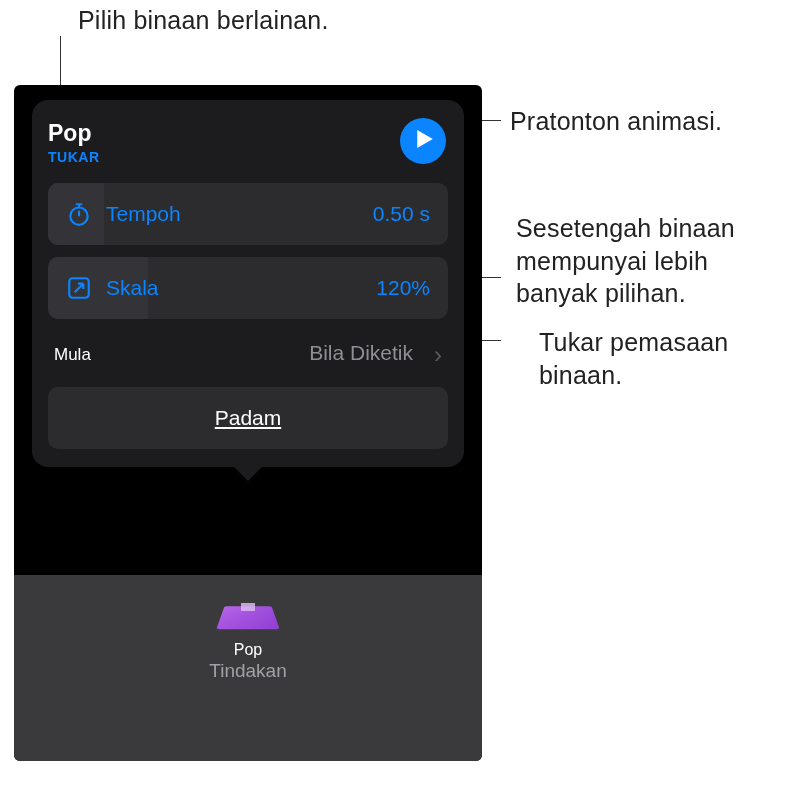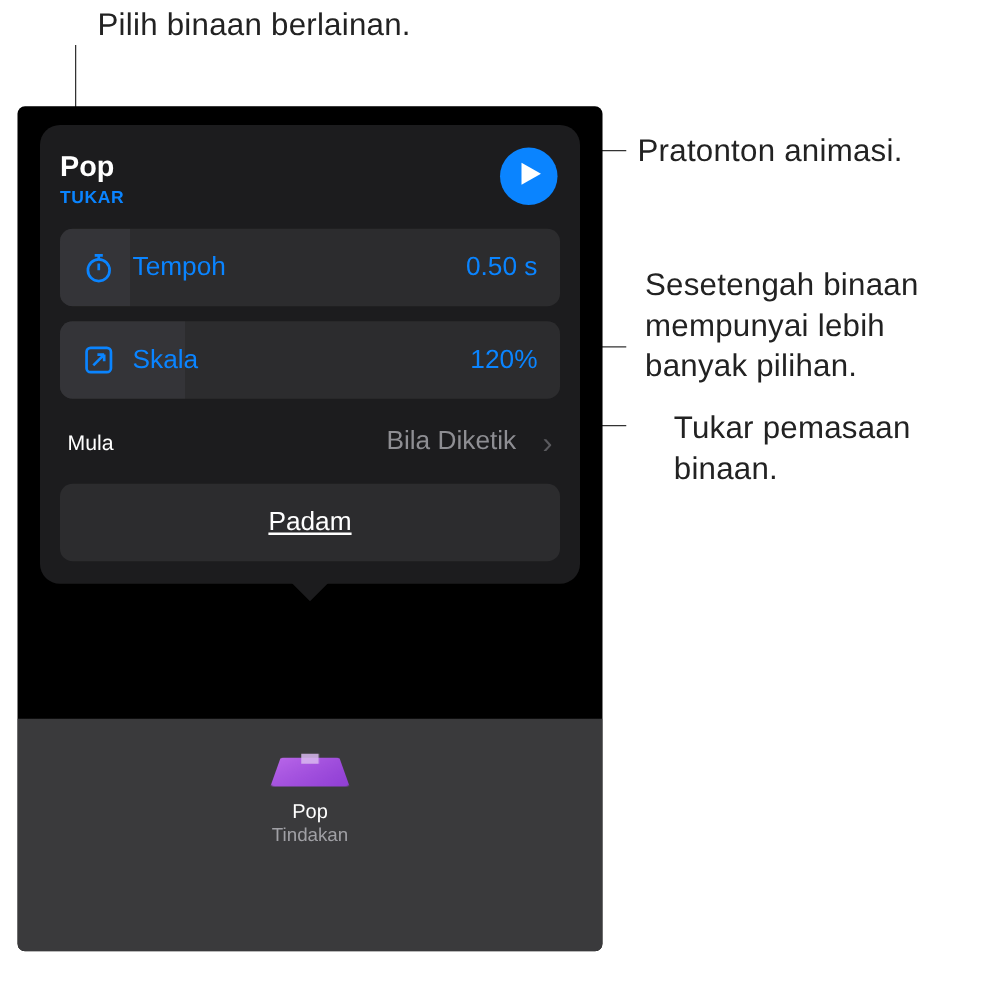--- a/index.html
+++ b/index.html
@@ -180,21 +180,21 @@
   }
   .action-shape {
     position: absolute;
     left: 50%; top: 8px;
     transform: translateX(-50%);
     width: 14px; height: 8px;
     background: #d8b8ef;
     opacity: 0.85;
   }
   .action-title { color: #fff; font-size: 16px; font-weight: 500; }
-  .action-sub { color: #a0a0a5; font-size: 15px; margin-top: 1px; }
+  .action-sub { color: #a0a0a5; font-size: 19px; margin-top: 1px; }
 
 </style>
 </head>
 <body>
 
 <div class="callout" style="left:46px; top:4px;">Pilih binaan berlainan.</div>
 <div class="callout-line" style="left:60px; top:36px; width:1px; height:96px;"></div>
 
 <div class="callout" style="left:478px; top:105px;">Pratonton animasi.</div>
 <div class="callout-line" style="left:447px; top:120px; width:54px; height:1px;"></div>

